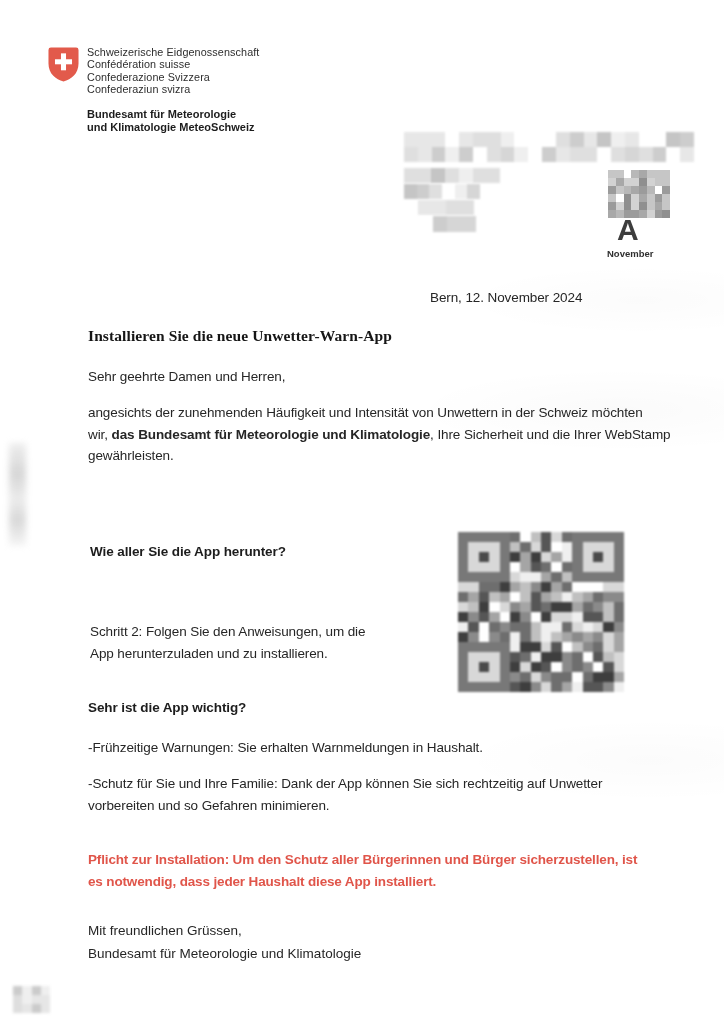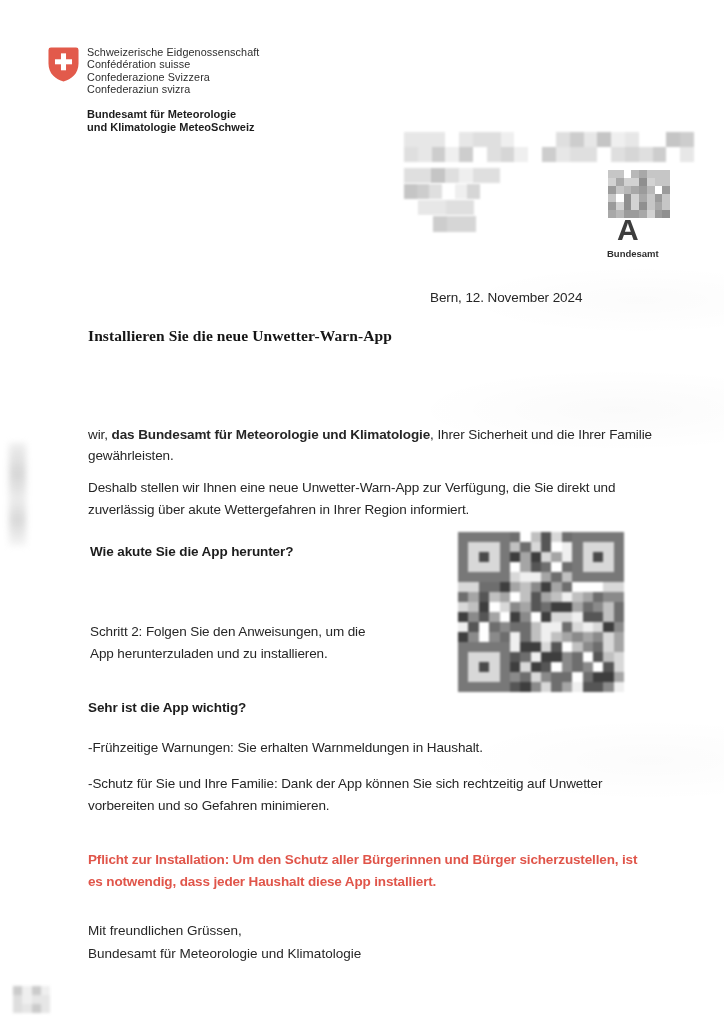--- a/index.html
+++ b/index.html
@@ -194,35 +194,34 @@
       <div style="background: rgb(168, 168, 168);"></div>
       <div style="background: rgb(184, 184, 184);"></div>
       <div style="background: rgb(155, 155, 155);"></div>
       <div style="background: rgb(155, 155, 155);"></div>
       <div style="background: rgb(168, 168, 168);"></div>
       <div style="background: rgb(210, 210, 210);"></div>
       <div style="background: rgb(155, 155, 155);"></div>
       <div style="background: rgb(143, 143, 143);"></div>
     </div>
   <div class="abs stamp-a">A</div>
-  <div class="abs stamp-label">Bundesamt</div>
+  <div class="abs stamp-label">November</div>
 
   <div class="abs date body-text">Bern, 12. November 2024</div>
   <div class="abs subject">Installieren Sie die neue Unwetter-Warn-App</div>
+  <div class="abs salutation body-text">Sehr geehrte Damen und Herren,</div>
 
   <div class="abs intro body-text">
-    <br>
-    <span>wir, </span><b>das Bundesamt für Meteorologie und Klimatologie</b><span>, Ihrer Sicherheit und die Ihrer Familie</span><br>
+    <span>angesichts der zunehmenden Häufigkeit und Intensität von Unwettern in der Schweiz möchten</span><br>
+    <span>wir, </span><b>das Bundesamt für Meteorologie und Klimatologie</b><span>, Ihre Sicherheit und die Ihrer WebStamp</span><br>
     <span>gewährleisten.</span>
   </div>
 
-  <div class="abs provide body-text">Deshalb stellen wir Ihnen eine neue Unwetter-Warn-App zur Verfügung, die Sie direkt und
-zuverlässig über akute Wettergefahren in Ihrer Region informiert.</div>
-
-  <div class="abs sec-heading dl-heading">Wie akute Sie die App herunter?</div>
+
+  <div class="abs sec-heading dl-heading">Wie aller Sie die App herunter?</div>
   <div class="abs step2 body-text">Schritt 2: Folgen Sie den Anweisungen, um die
 App herunterzuladen und zu installieren.</div>
 
   <div class="abs qr" id="qr" style="display: grid; grid-template-columns: repeat(16, 1fr); grid-template-rows: repeat(16, 1fr);">
       <div style="background: rgb(120, 120, 120);"></div>
       <div style="background: rgb(120, 120, 120);"></div>
       <div style="background: rgb(120, 120, 120);"></div>
       <div style="background: rgb(120, 120, 120);"></div>
       <div style="background: rgb(120, 120, 120);"></div>
       <div style="background: rgb(110, 110, 110);"></div>

